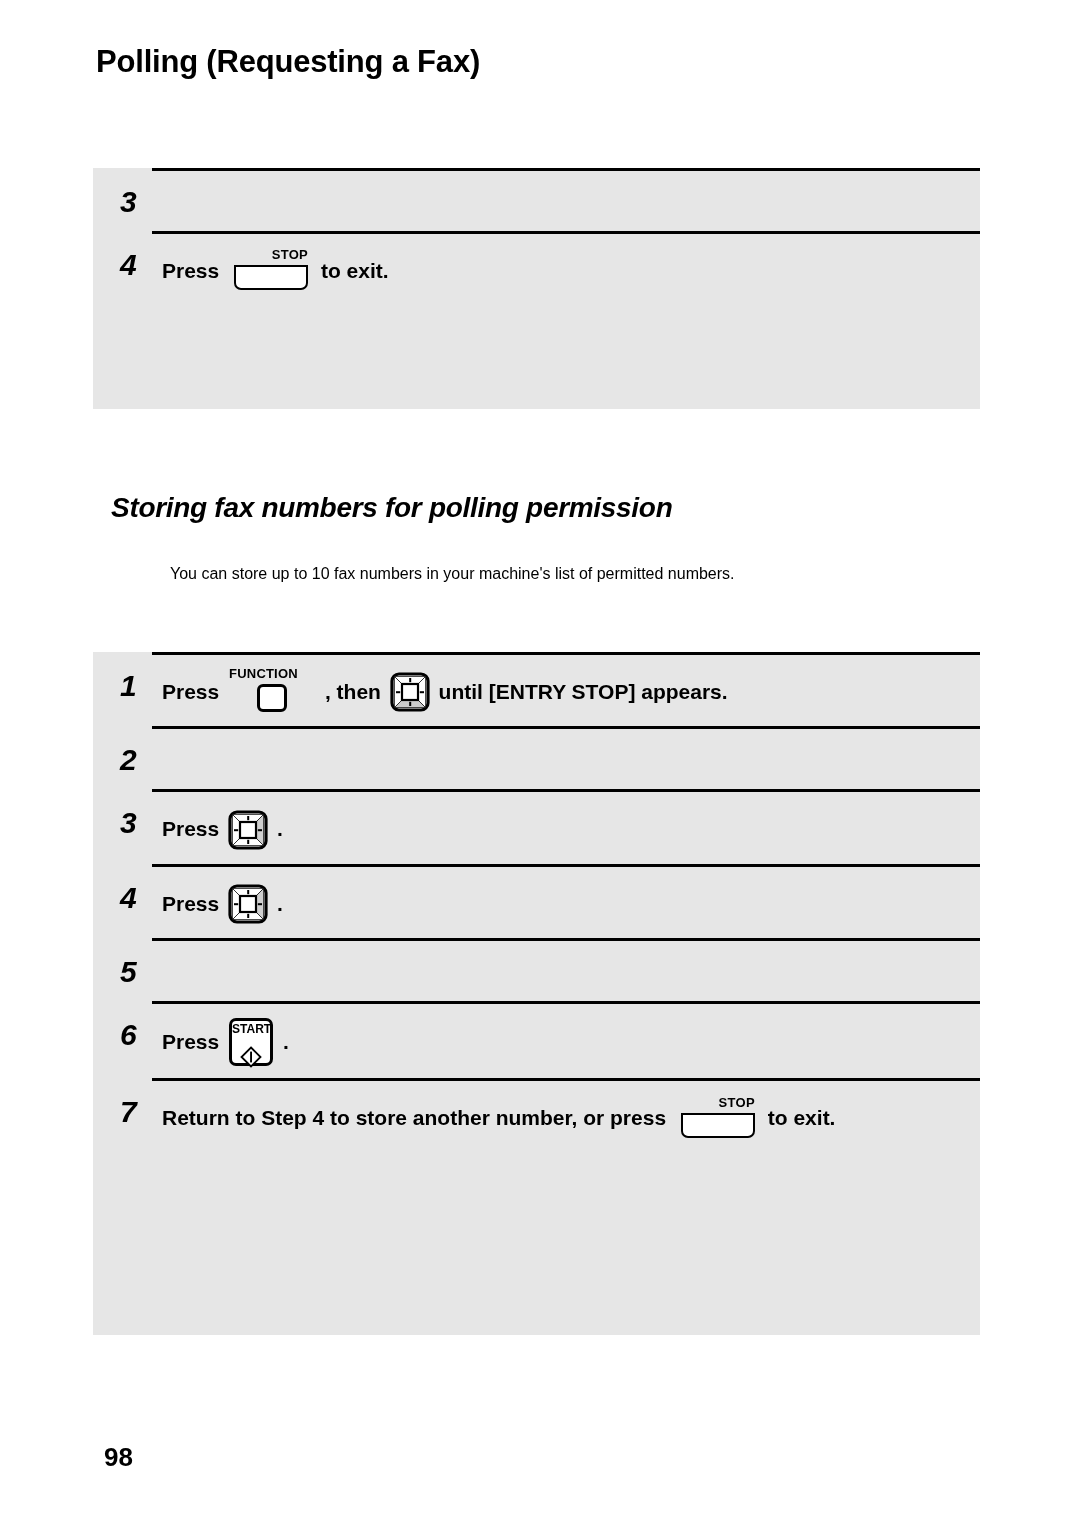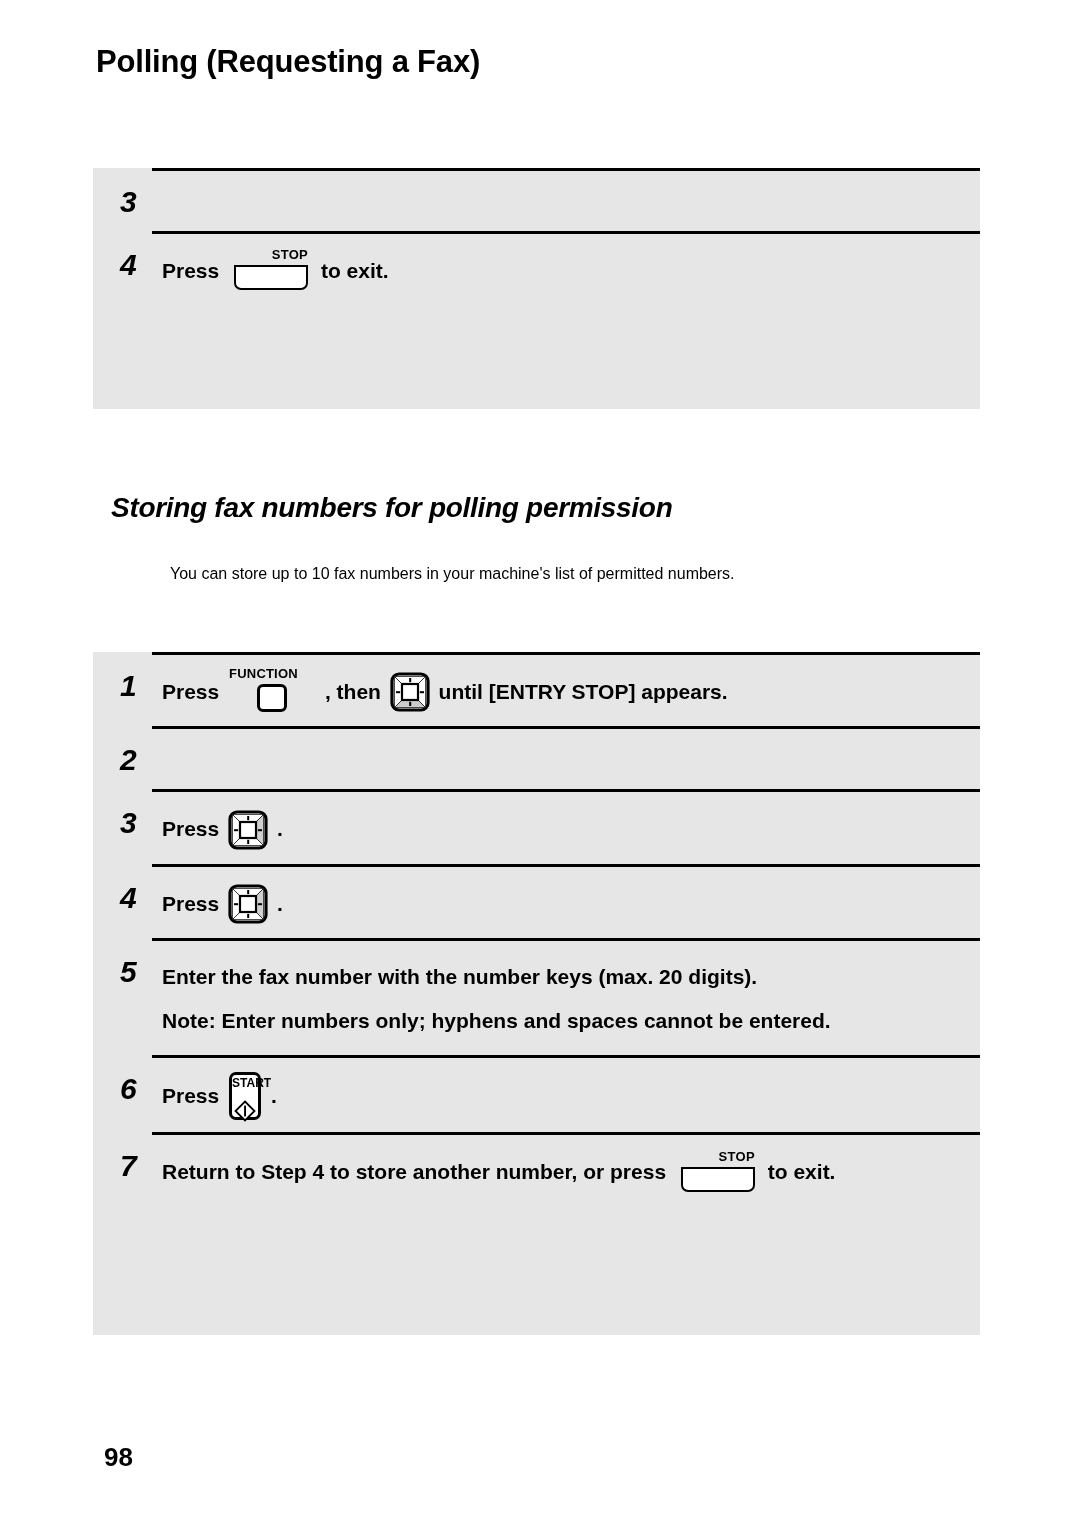--- a/index.html
+++ b/index.html
@@ -175,21 +175,21 @@
     width: 30px;
     height: 28px;
     box-sizing: border-box;
     border: 3px solid #000;
     border-radius: 6px;
     background: #fff;
   }
 
   
   .key-start {
-    width: 32px;
+    width: 44px;
     height: 48px;
     margin: 0 4px;
     border: 3px solid #000;
     border-radius: 7px;
     background: #fff;
     box-sizing: border-box;
   }
   .key-start .cap {
     position: absolute;
     left: 0; right: 0;
@@ -361,24 +361,20 @@
             </span>
             <span class="txt">.</span>
           </span>
         </div>
       </div>
     </div>
 
     <div class="step">
       <div class="step-inner">
         <div class="step-num">5</div>
-        <div class="step-body">
-          <span class="step-line">Enter the fax number with the number keys (max. 20 digits).</span>
-          <span class="step-line">Note: Enter numbers only; hyphens and spaces cannot be entered.</span>
-        </div>
       </div>
     </div>
 
     <div class="step">
       <div class="step-inner">
         <div class="step-num">6</div>
         <div class="step-body">
           <span class="step-line">
             <span class="txt">Press</span>
             <span class="key key-start">

